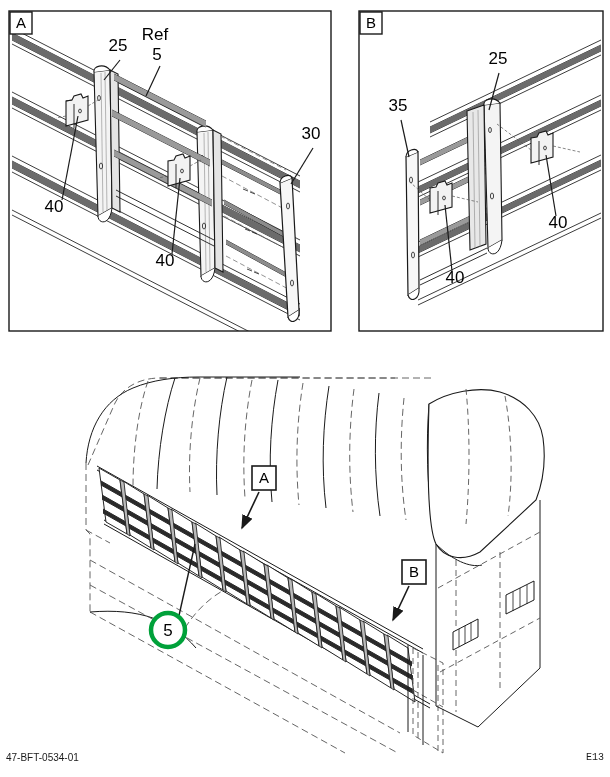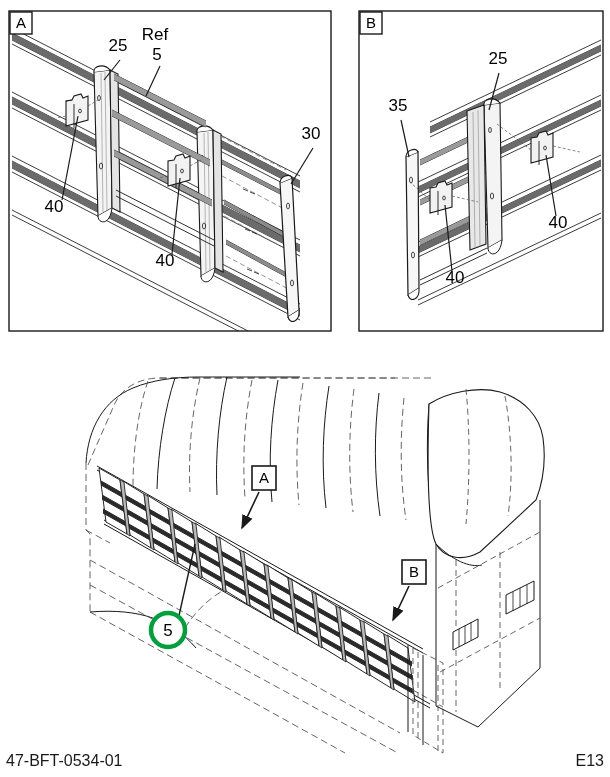--- a/index.html
+++ b/index.html
@@ -35,26 +35,26 @@
     fill: #000000;
   }
   .detail-letter {
     font-family: "Liberation Sans", sans-serif;
     font-size: 15px;
     fill: #000000;
   }
   .footer-text {
     position: absolute;
     font-family: "Liberation Sans", sans-serif;
-    font-size: 16px;
+    font-size: 10px;
     color: #1a1a1a;
     white-space: nowrap;
   }
   #footer-left { left: 6px; top: 752px; }
-  #footer-right { right: 6px; top: 752px; }
+  #footer-right { right: 6px; top: 752px; font-family: Liberation Mono, monospace; }
 </style>
 </head>
 <body>
 
 <div id="page">
 
   <svg class="layer" viewBox="0 0 610 777">
     <defs>
       <marker id="arrowhead" markerWidth="9" markerHeight="7" refX="8" refY="3.5" orient="auto">
         <polygon points="0 0, 9 3.5, 0 7" fill="#1a1a1a"></polygon>

